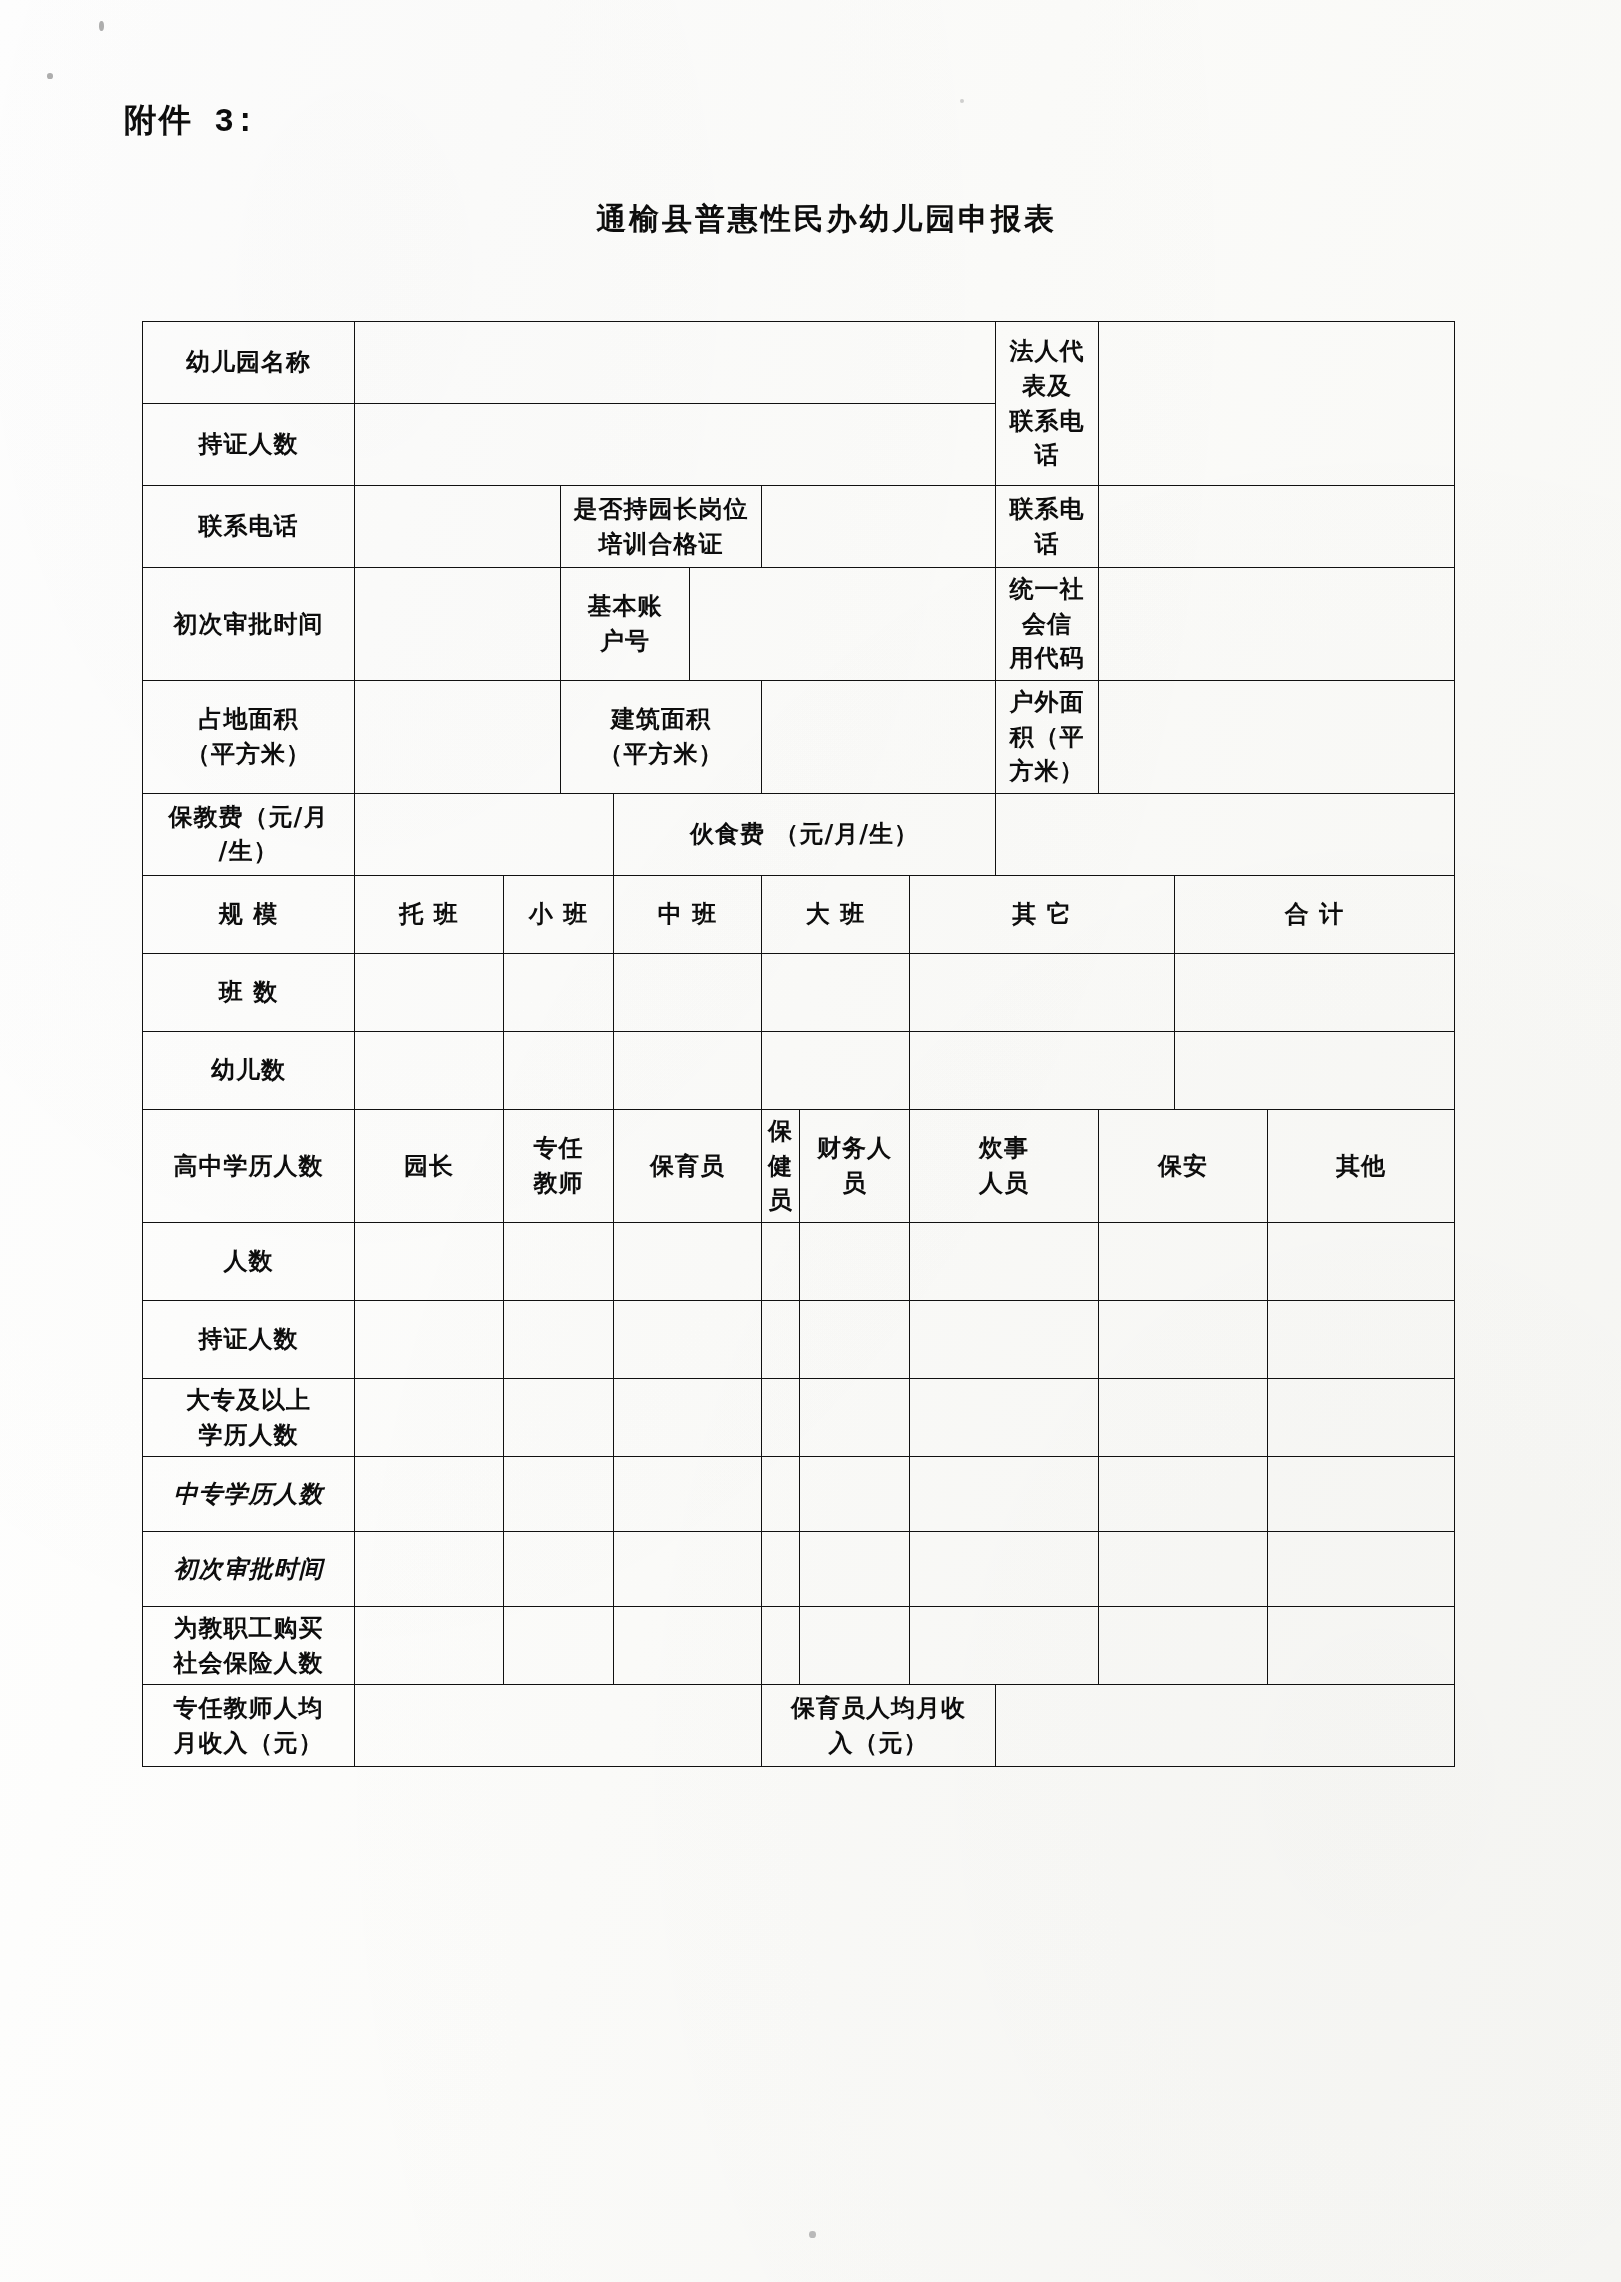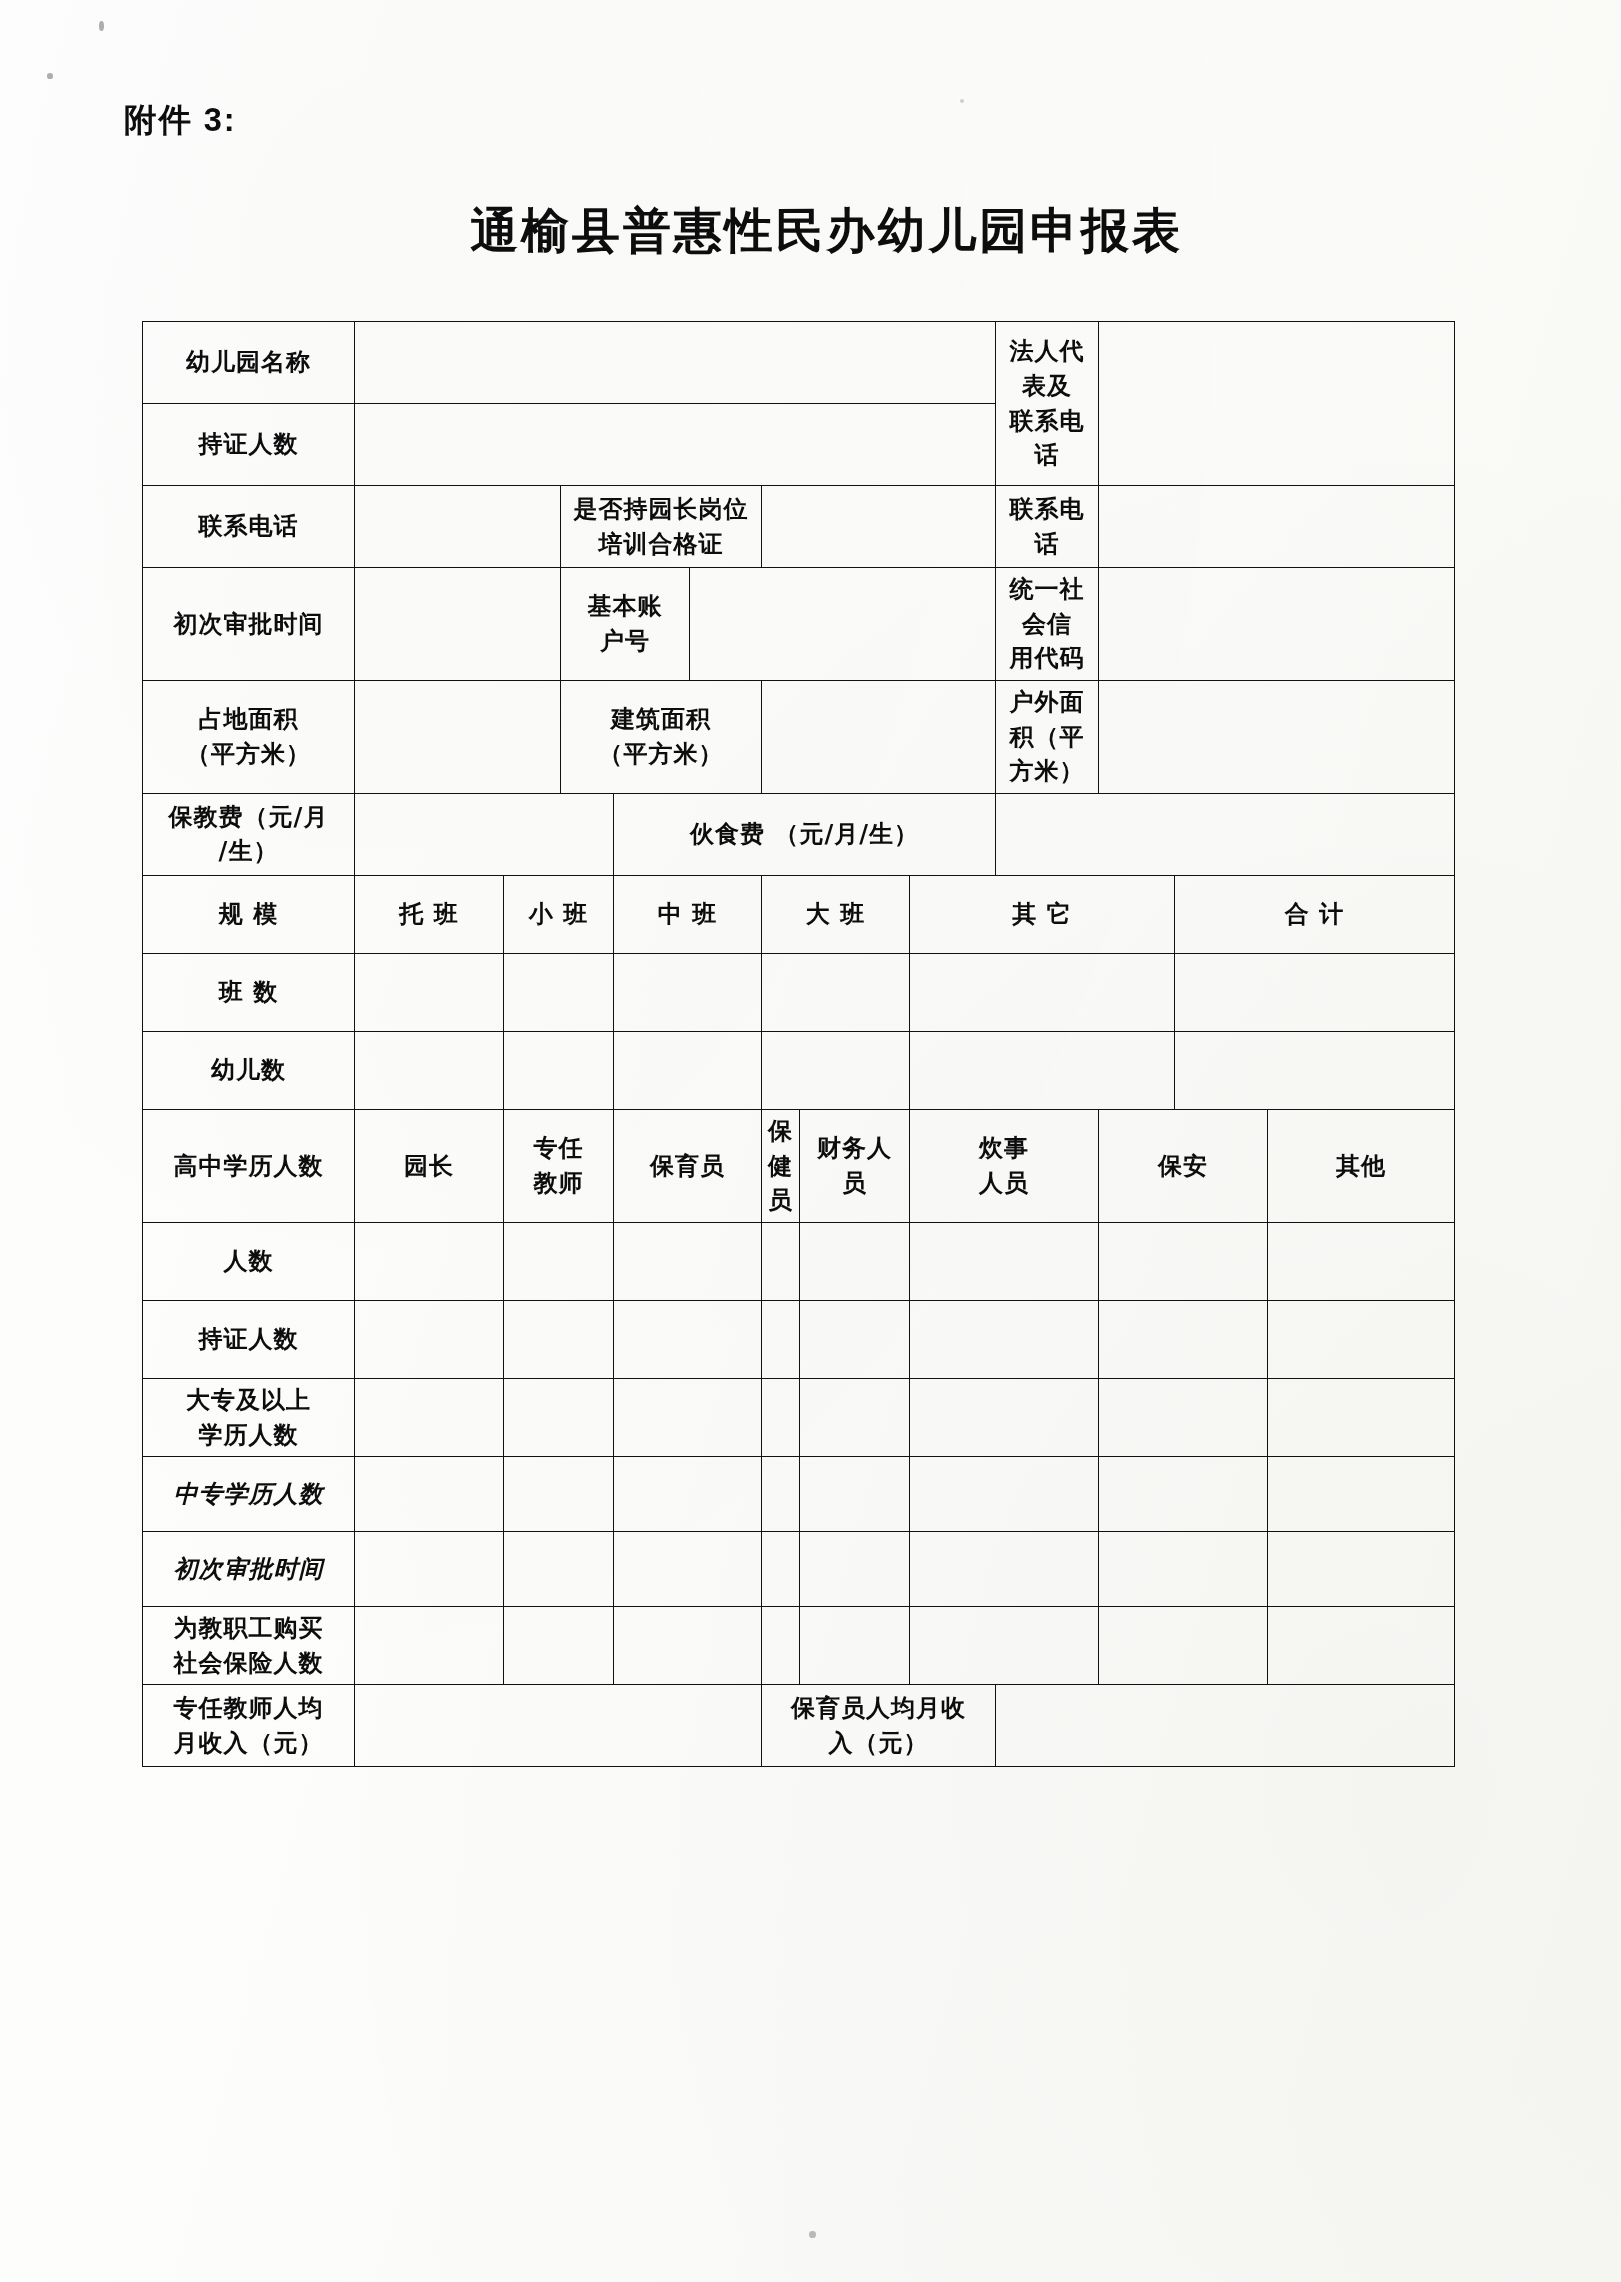--- a/index.html
+++ b/index.html
@@ -37,30 +37,30 @@
     opacity: 0.55;
   }
 
   .attachment-label {
     position: absolute;
     left: 124px;
     top: 99px;
     font-size: 32.5px;
     font-weight: 700;
     letter-spacing: 1.9px;
-    font-family: Liberation Sans, sans-serif;
+    font-family: Liberation Mono, monospace;
   }
 
   .doc-title {
     position: absolute;
     left: 0;
     right: 0;
     top: 199px;
     text-align: center;
-    font-size: 48px;
+    font-size: 30px;
     font-weight: 700;
     letter-spacing: 2.9px;
     font-family: "DejaVu Sans", "Liberation Sans", sans-serif;
     padding-left: 32px;
   }
 
   .form-wrap {
     position: absolute;
     left: 142px;
     top: 321px;

